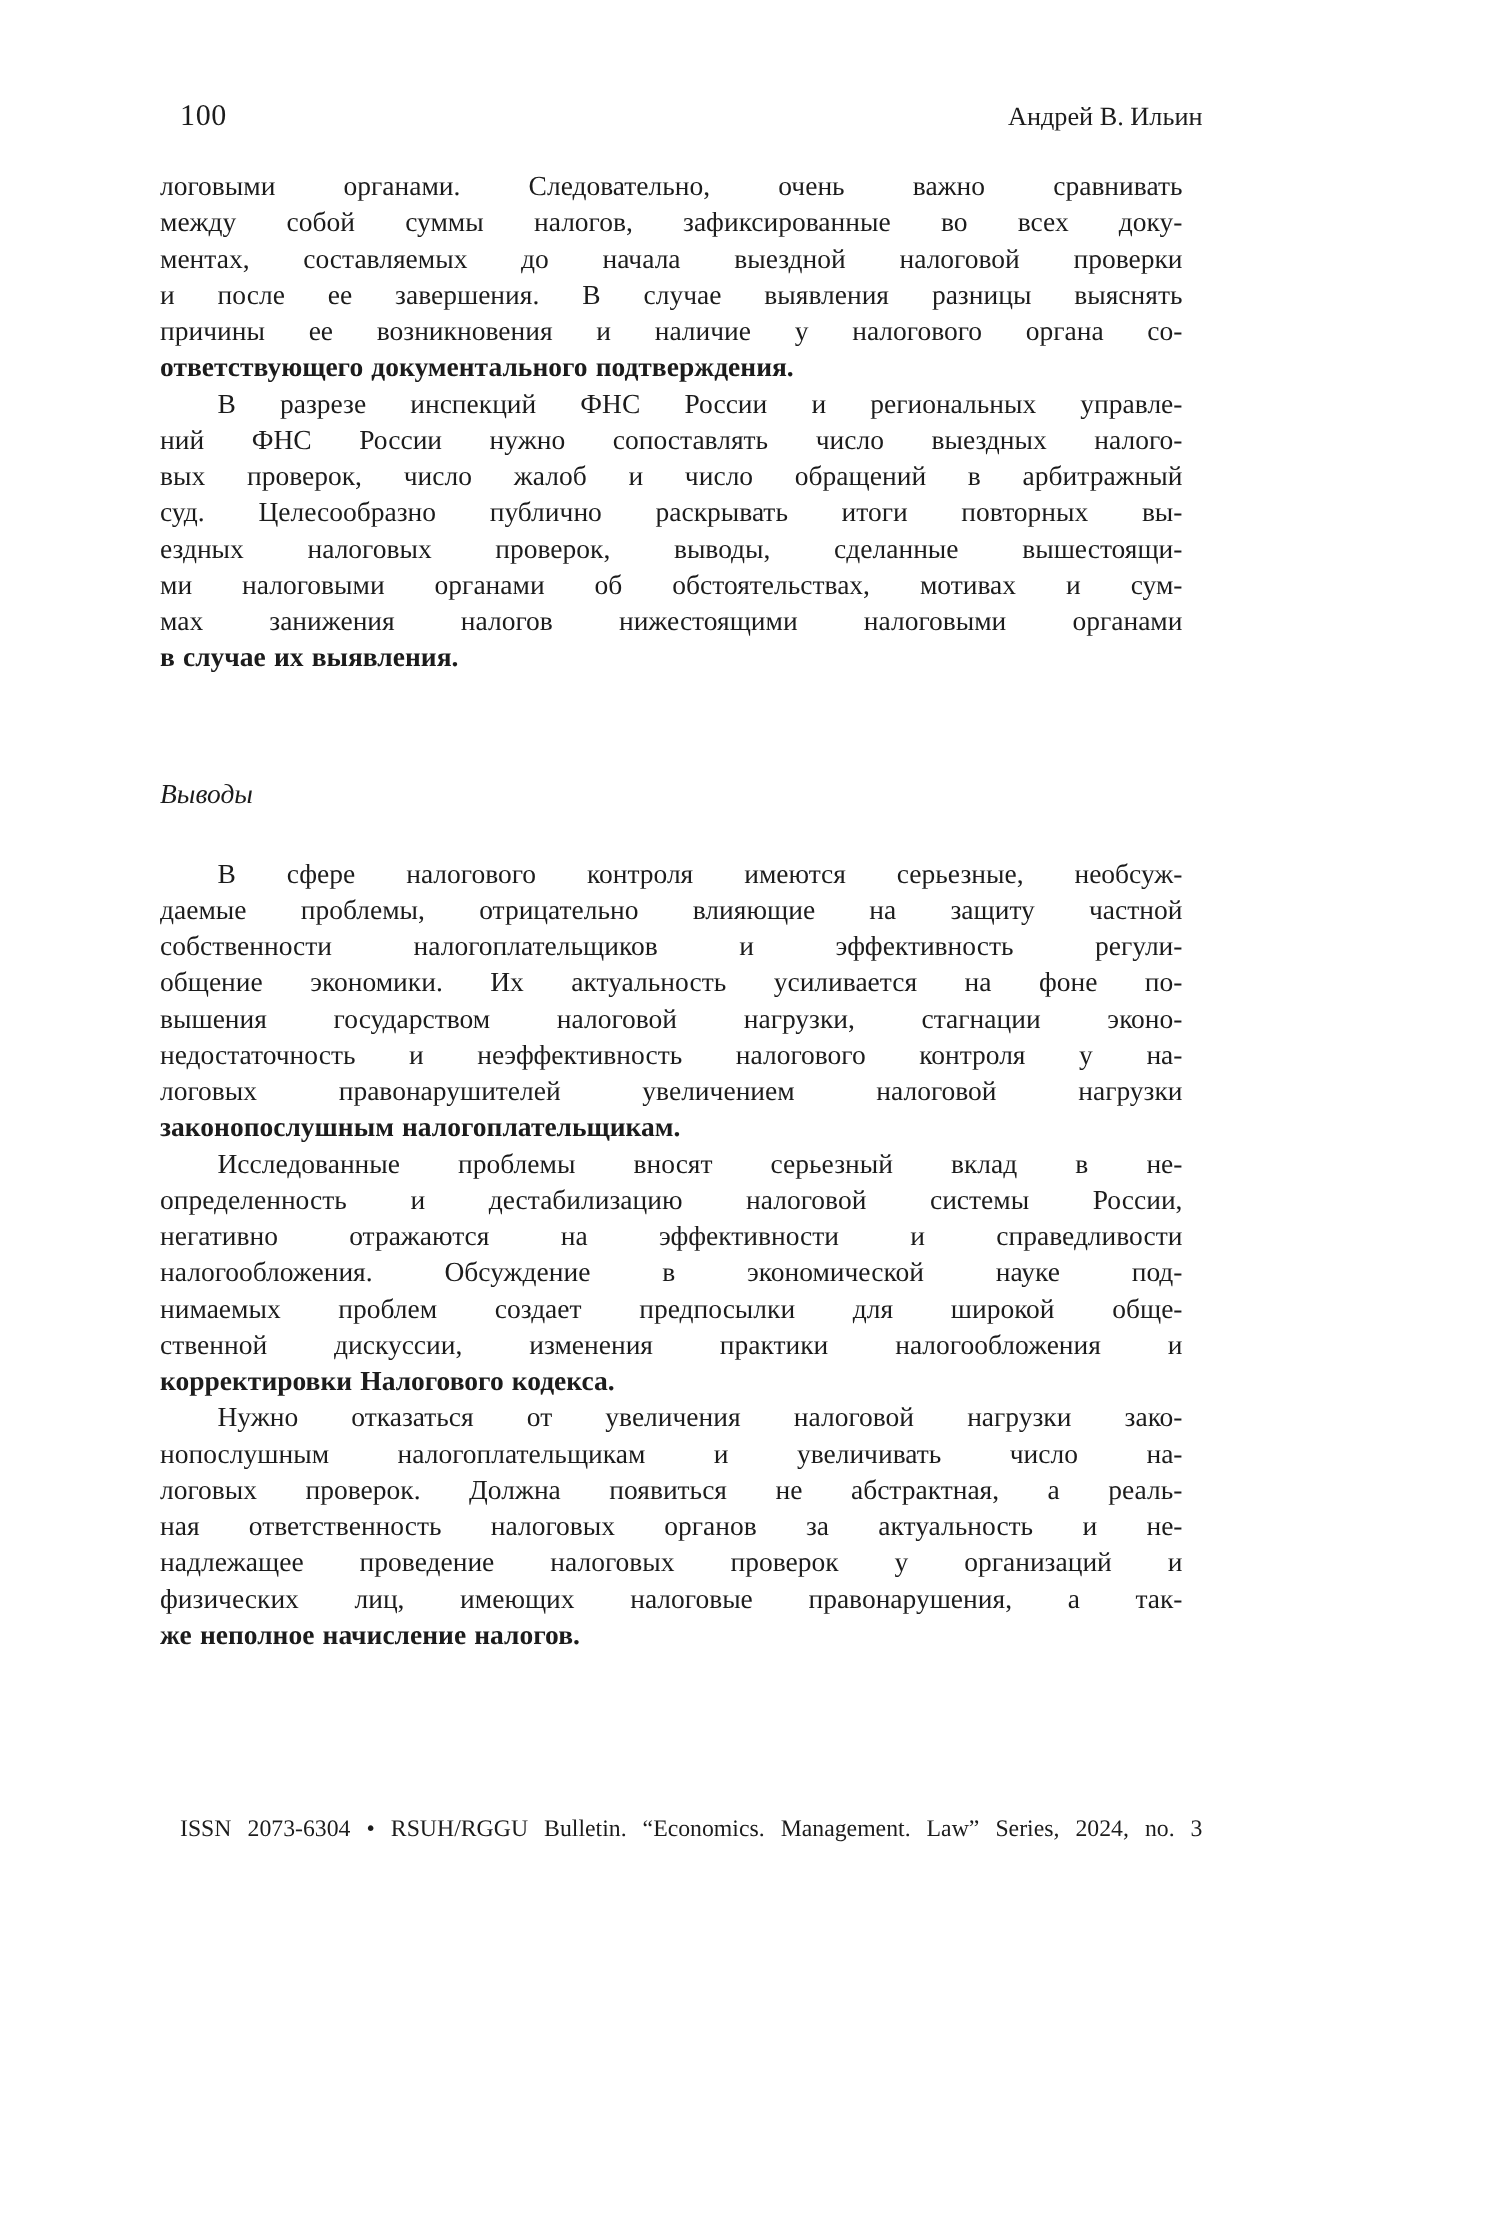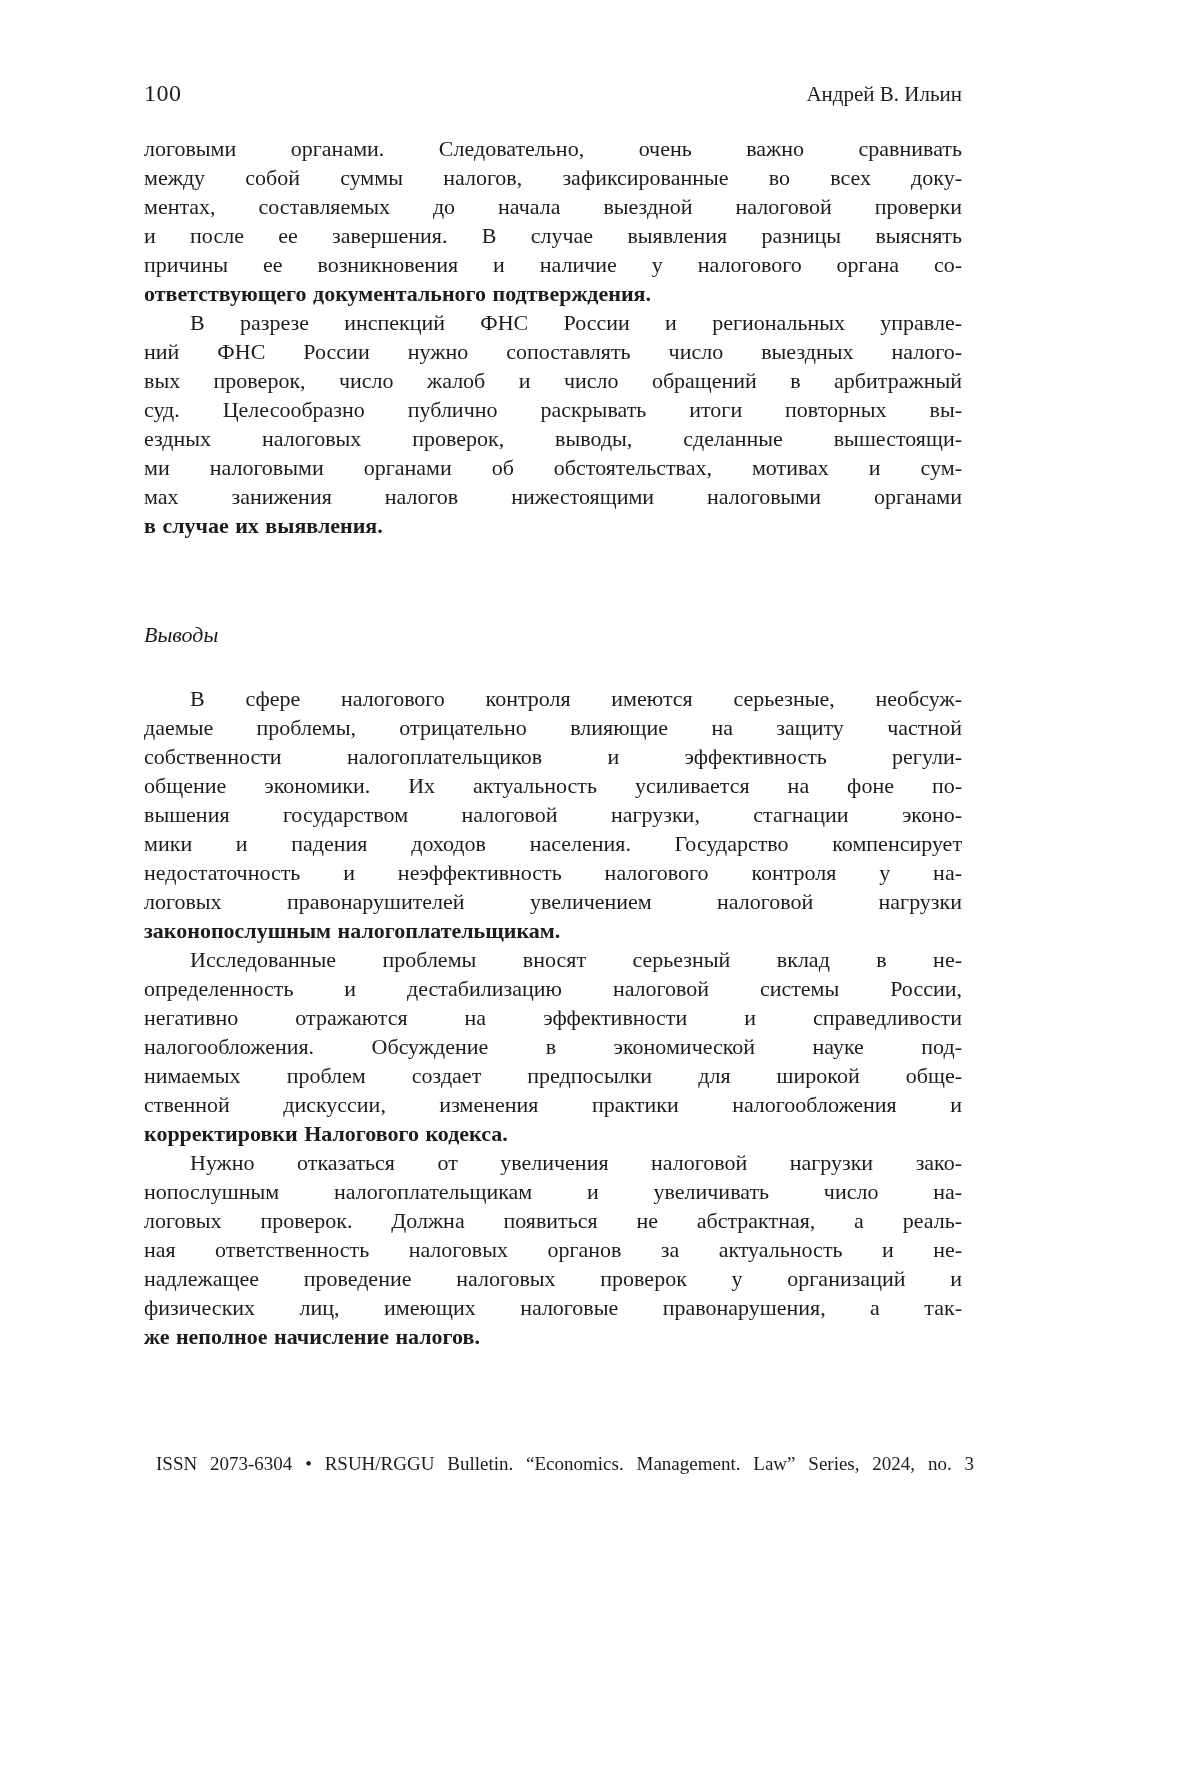--- a/index.html
+++ b/index.html
@@ -20,21 +20,21 @@
     width: 818px;
     top: 80px;
     display: flex;
     justify-content: space-between;
     align-items: baseline;
   }
   .page-number { font-size: 24px; letter-spacing: 0.5px; }
   .running-head { font-size: 21px; }
   .body-text {
     position: absolute;
-    left: 122px;
+    left: 106px;
     width: 818px;
     top: 134px;
     font-size: 22px;
     line-height: 29px;
   }
   .line {
     text-align: justify;
     text-align-last: justify;
     word-spacing: 1px;
     white-space: normal;
@@ -42,21 +42,21 @@
   .line.last { text-align-last: left; font-weight: bold; }
   .line.indent { text-indent: 46px; }
   .heading {
     font-style: italic;
     font-size: 22px;
     line-height: 30px;
     margin: 80px 0 34px 0;
   }
   .page-footer {
     position: absolute;
-    left: 134px;
+    left: 122px;
     width: 818px;
     top: 1452px;
     font-size: 19px;
     line-height: 24px;
   }
   .page-footer .footer-line {
     display: block;
     text-align: justify;
     text-align-last: justify;
   }
@@ -90,21 +90,20 @@
         <div class="line">мах занижения налогов нижестоящими налоговыми органами</div>
         <div class="line last">в случае их выявления.</div>
       </div>
       <div class="heading">Выводы</div>
       <div class="paragraph">
         <div class="line indent">В сфере налогового контроля имеются серьезные, необсуж-</div>
         <div class="line">даемые проблемы, отрицательно влияющие на защиту частной</div>
         <div class="line">собственности налогоплательщиков и эффективность регули-</div>
         <div class="line">общение экономики. Их актуальность усиливается на фоне по-</div>
         <div class="line">вышения государством налоговой нагрузки, стагнации эконо-</div>
-        <div class="line">мики и падения доходов населения. Государство компенсирует</div>
         <div class="line">недостаточность и неэффективность налогового контроля у на-</div>
         <div class="line">логовых правонарушителей увеличением налоговой нагрузки</div>
         <div class="line last">законопослушным налогоплательщикам.</div>
       </div>
       <div class="paragraph">
         <div class="line indent">Исследованные проблемы вносят серьезный вклад в не-</div>
         <div class="line">определенность и дестабилизацию налоговой системы России,</div>
         <div class="line">негативно отражаются на эффективности и справедливости</div>
         <div class="line">налогообложения. Обсуждение в экономической науке под-</div>
         <div class="line">нимаемых проблем создает предпосылки для широкой обще-</div>

